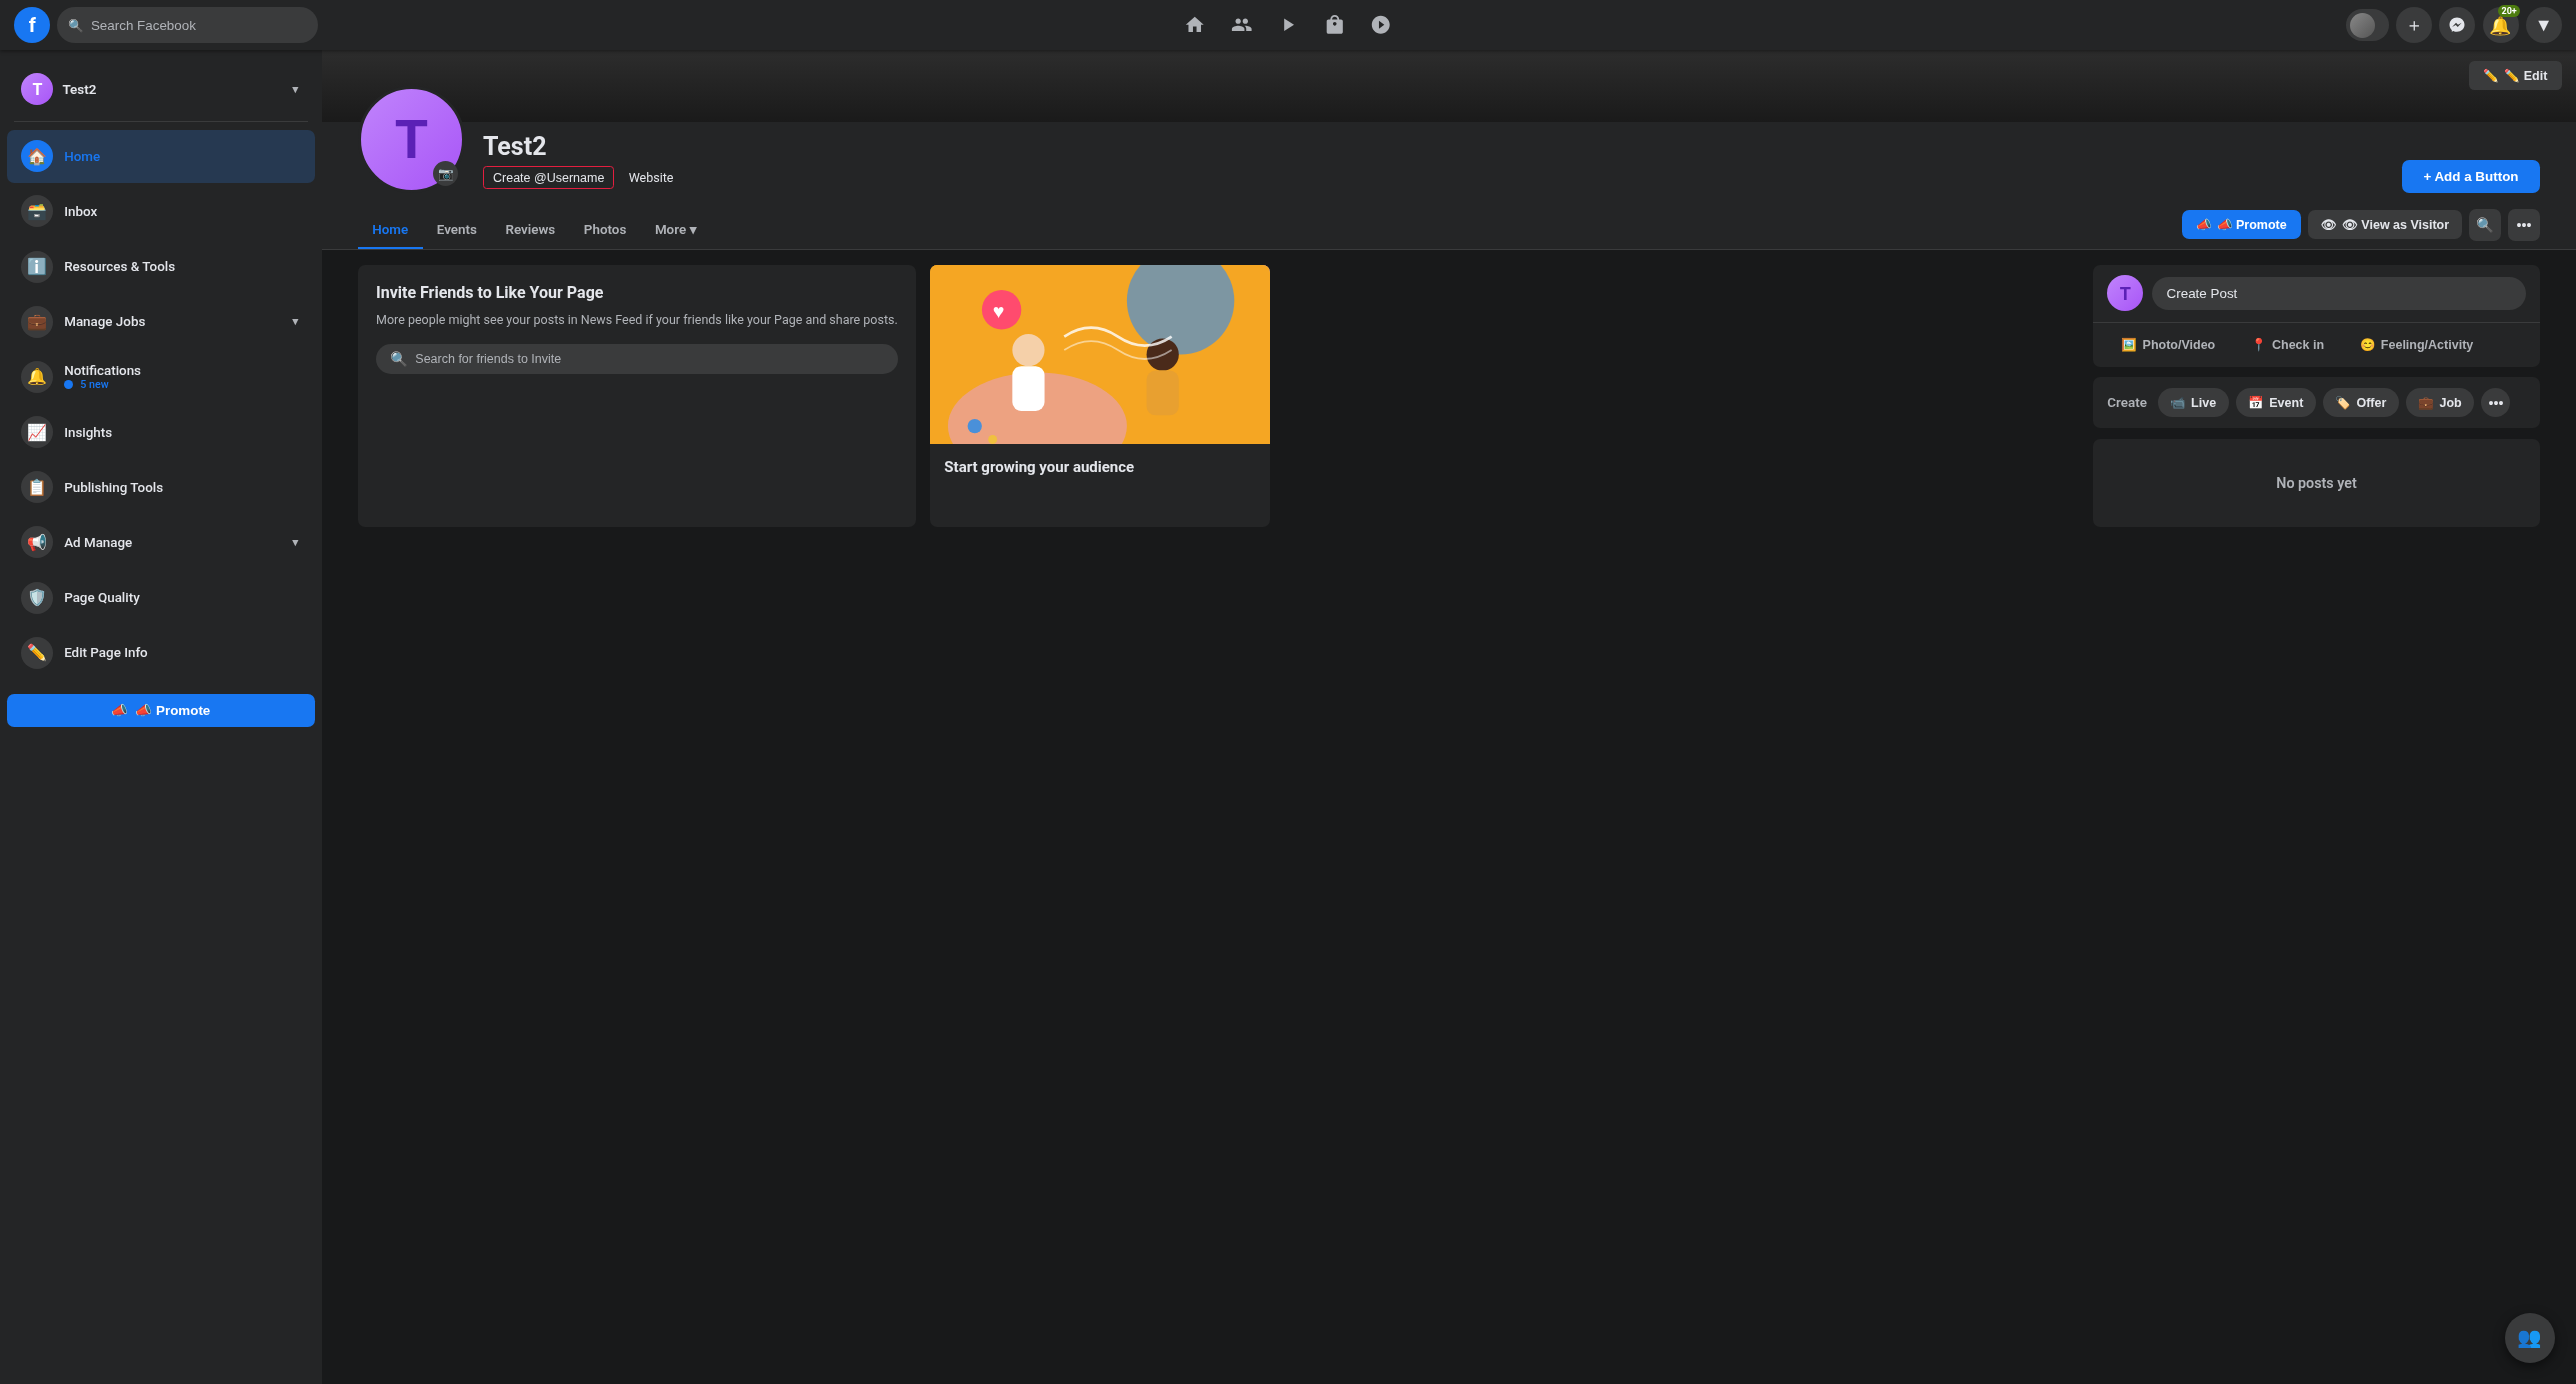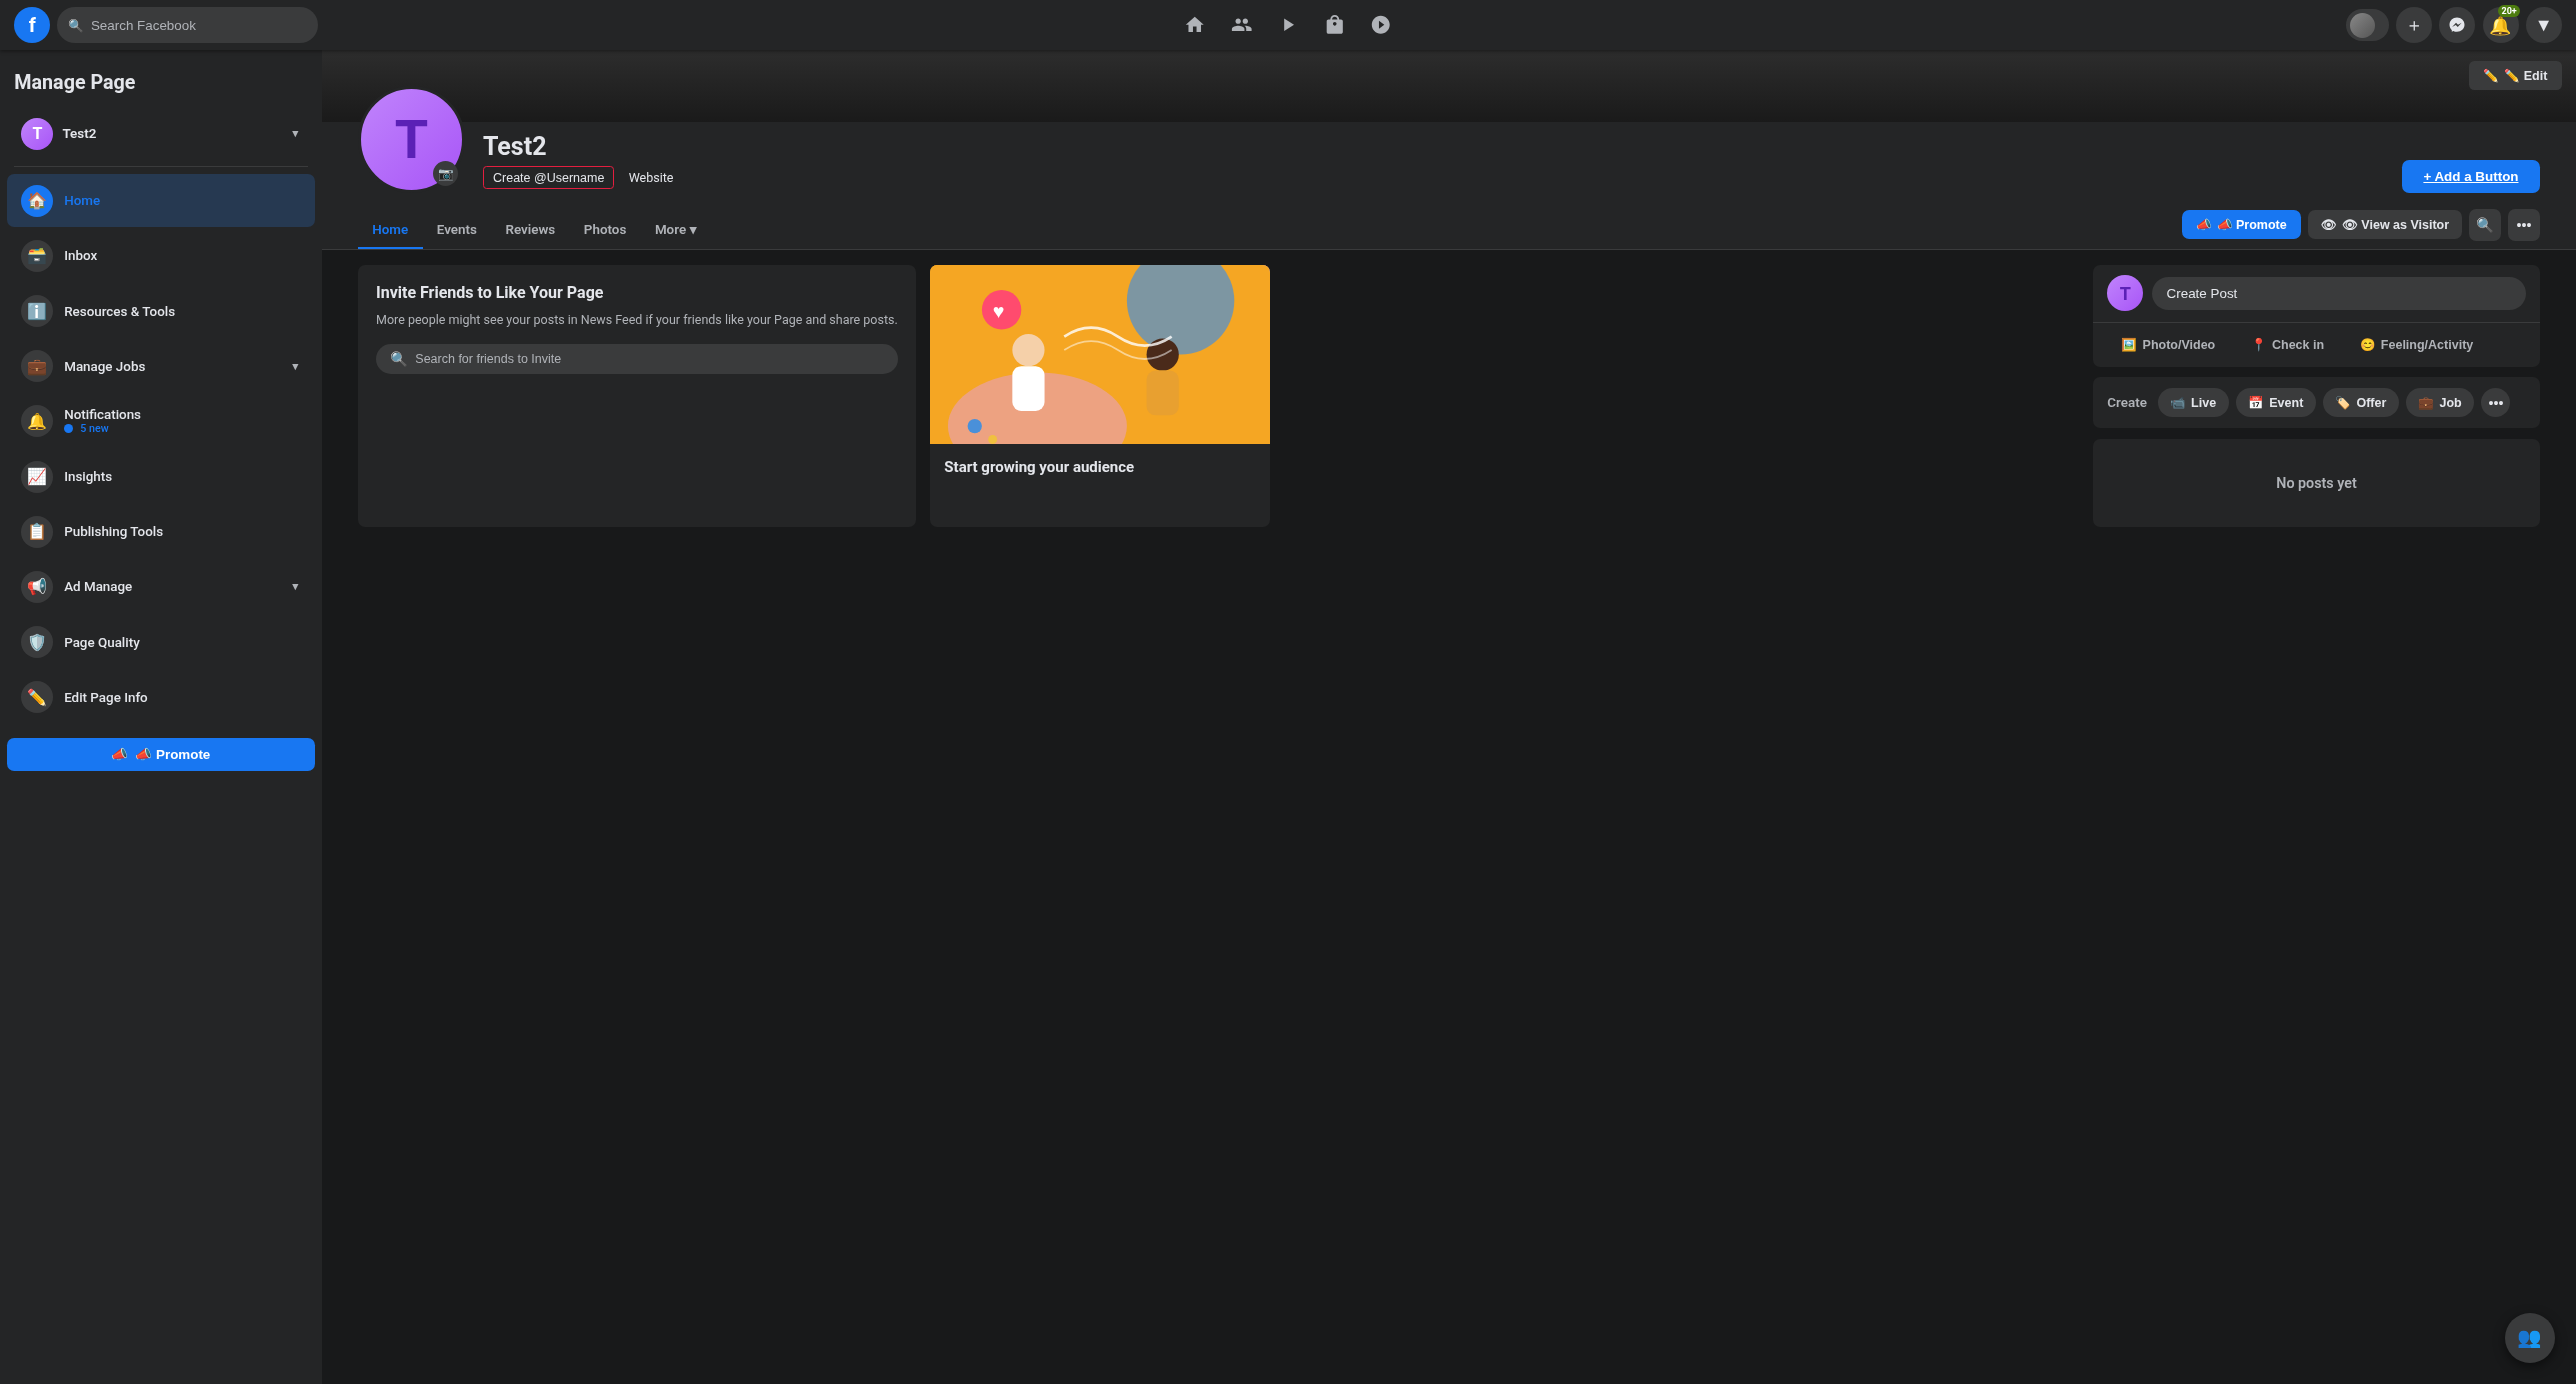--- a/index.html
+++ b/index.html
@@ -323,21 +323,20 @@
     .add-button-btn {
       background: #1877f2;
       color: #fff;
       border: none;
       border-radius: 7.2px;
       padding: 9px 21.5px;
       font-size: 13.4px;
       font-weight: 600;
       cursor: pointer;
       white-space: nowrap;
-      text-decoration: underline;
     }
 
     
     .page-tabs {
       display: flex;
       align-items: center;
       gap: 0;
       padding-top: 3.6px;
     }
     .page-tab {
@@ -662,21 +661,20 @@
       🔔
       <span class="notification-badge">20+</span>
     </div>
     <div class="round-btn">▼</div>
   </div>
 </nav>
 
 <div class="page-layout">
 
   <aside class="sidebar">
-    <h1 class="sidebar-title">Manage Page</h1>
 
     <div class="page-selector">
       <div class="page-avatar">T</div>
       <span class="page-name">Test2</span>
       <span class="chevron-down">▼</span>
     </div>
 
     <div class="sidebar-divider"></div>
 
     <div class="sidebar-item active">

